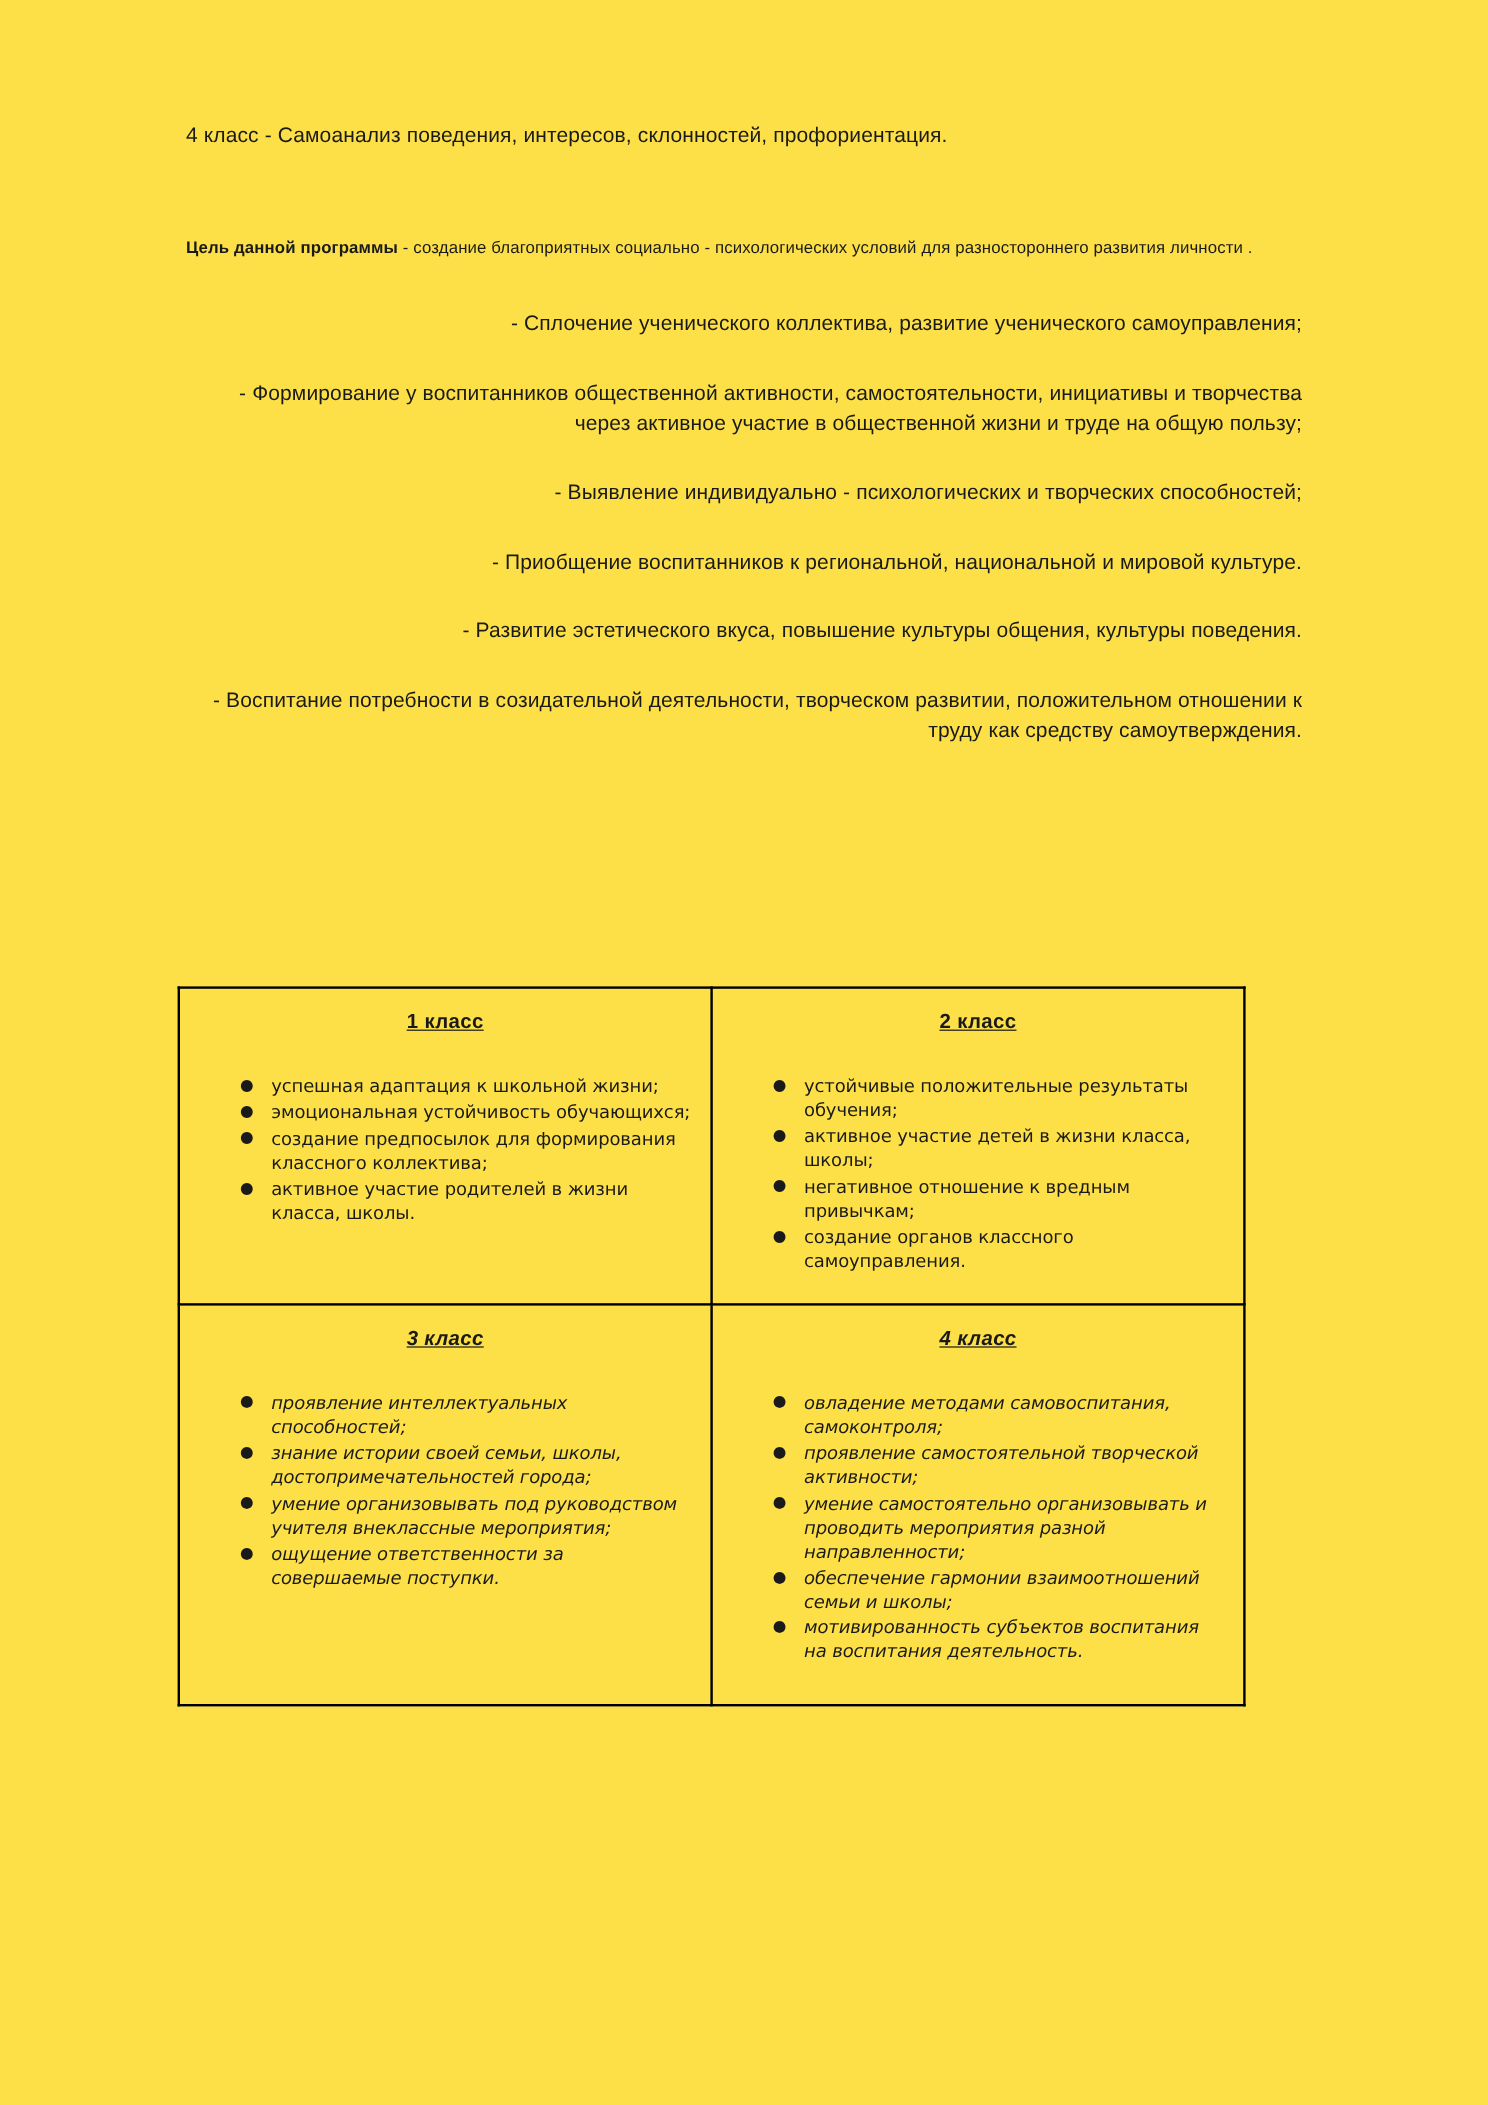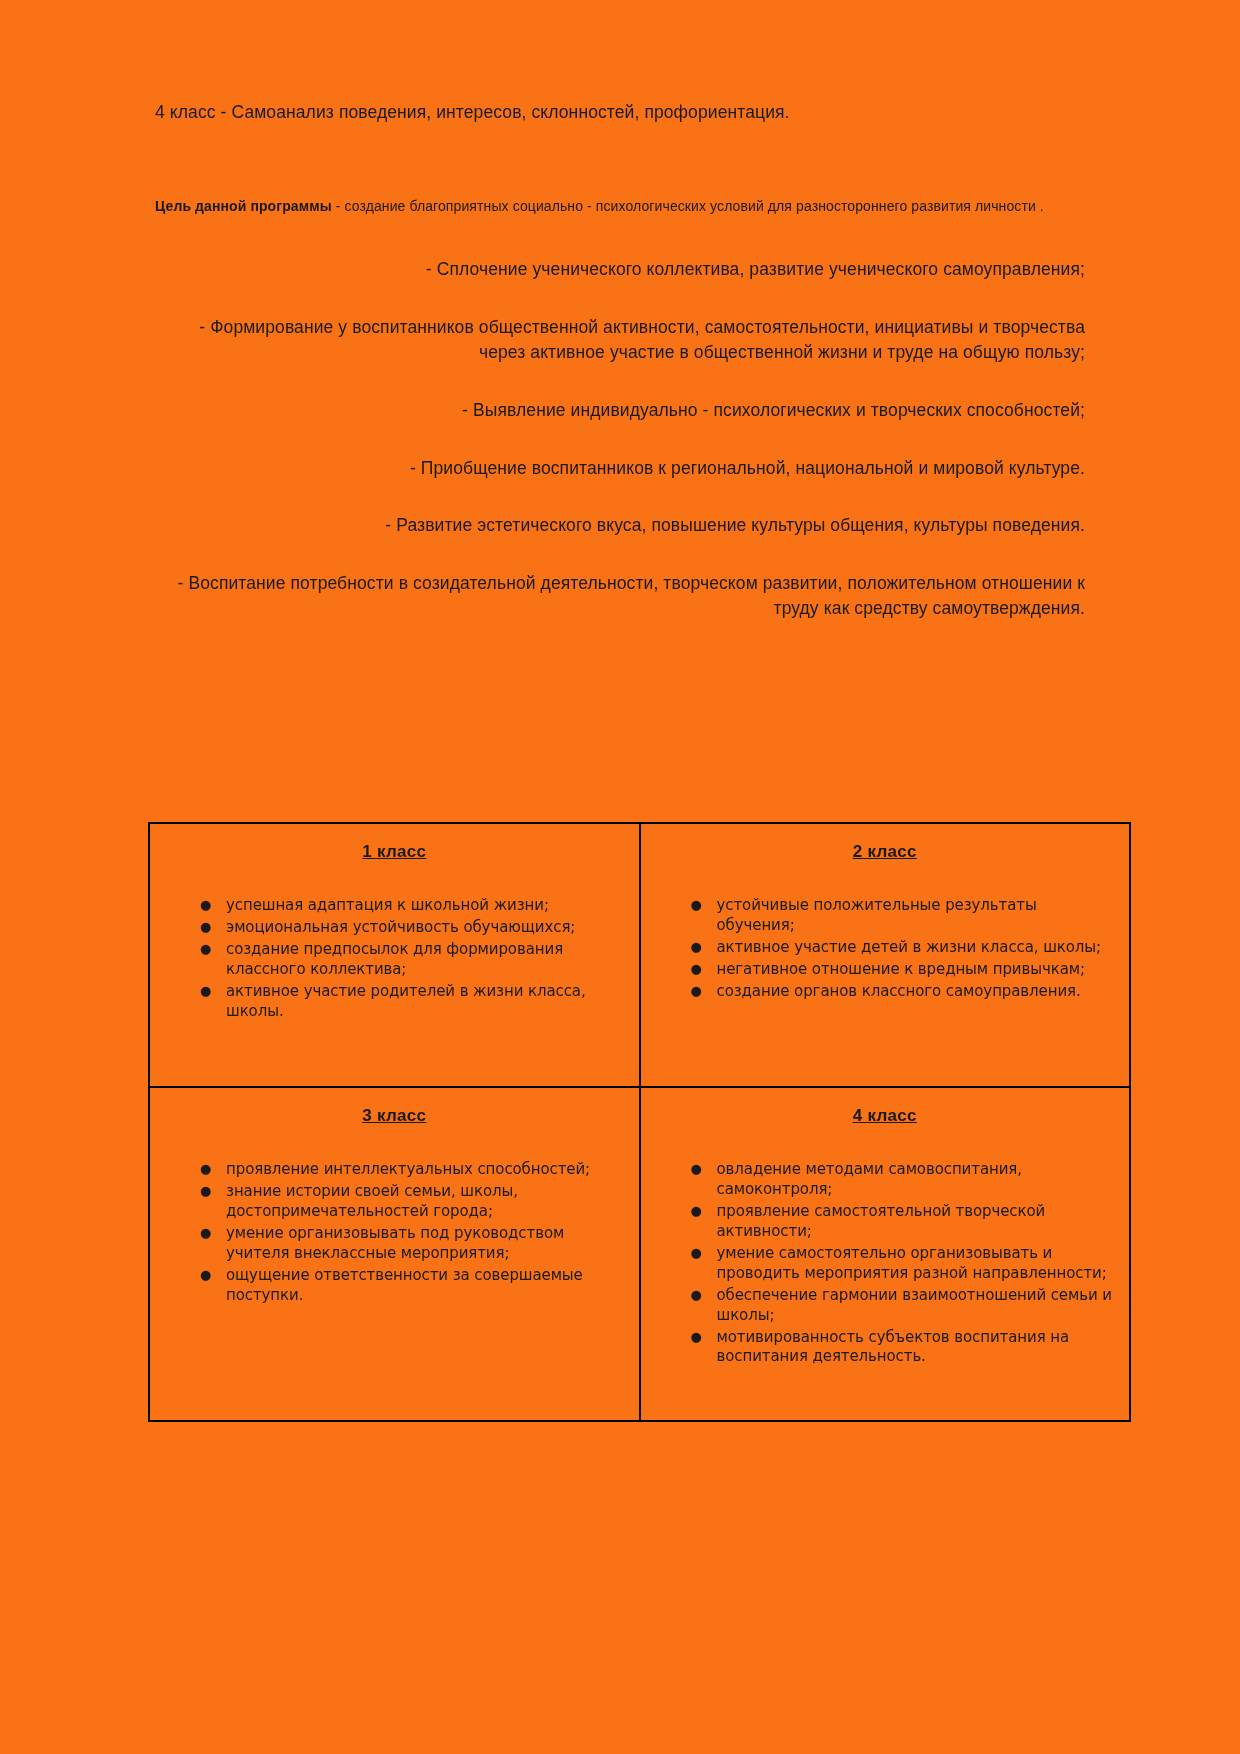--- a/index.html
+++ b/index.html
@@ -10,21 +10,21 @@
   }
   body {
     font-family: "Liberation Sans", sans-serif;
     color: #1a1a1a;
   }
   .page {
     position: relative;
     width: 1240px;
     height: 1754px;
     margin: 0 auto;
-    background: #f97316;
+    background: #fde047;
     box-sizing: border-box;
     overflow: hidden;
   }
   .content {
     position: absolute;
     left: 155px;
     top: 100px;
     width: 930px;
   }
 
@@ -62,21 +62,21 @@
     letter-spacing: 0.1px;
     text-align: right;
   }
   ul.task-list li:first-child { margin-top: 40px; }
 
   
   .grade-table {
     position: absolute;
     left: 148px;
     top: 822px;
-    width: 983px;
+    width: 890px;
     border-collapse: collapse;
     table-layout: fixed;
   }
   .grade-table td {
     border: 2px solid #000000;
     vertical-align: top;
     padding: 14px 14px 18px 14px;
     width: 50%;
   }
   .cell-title {
@@ -102,21 +102,21 @@
     letter-spacing: -0.1px;
   }
   ul.cell-list li .bullet {
     position: absolute;
     left: -26px;
     top: 0;
     font-size: 13px;
     line-height: 1.33;
   }
   .row-1 td { height: 230px; }
-  .row-2 td { height: 300px; }
+  .row-2 td { height: 300px; font-style: italic; }
 </style>
 </head>
 <body>
 
 <div class="page">
 
   <div class="content">
 
     <p class="intro-line">4 класс - Самоанализ поведения, интересов, склонностей, профориентация.</p>
 

